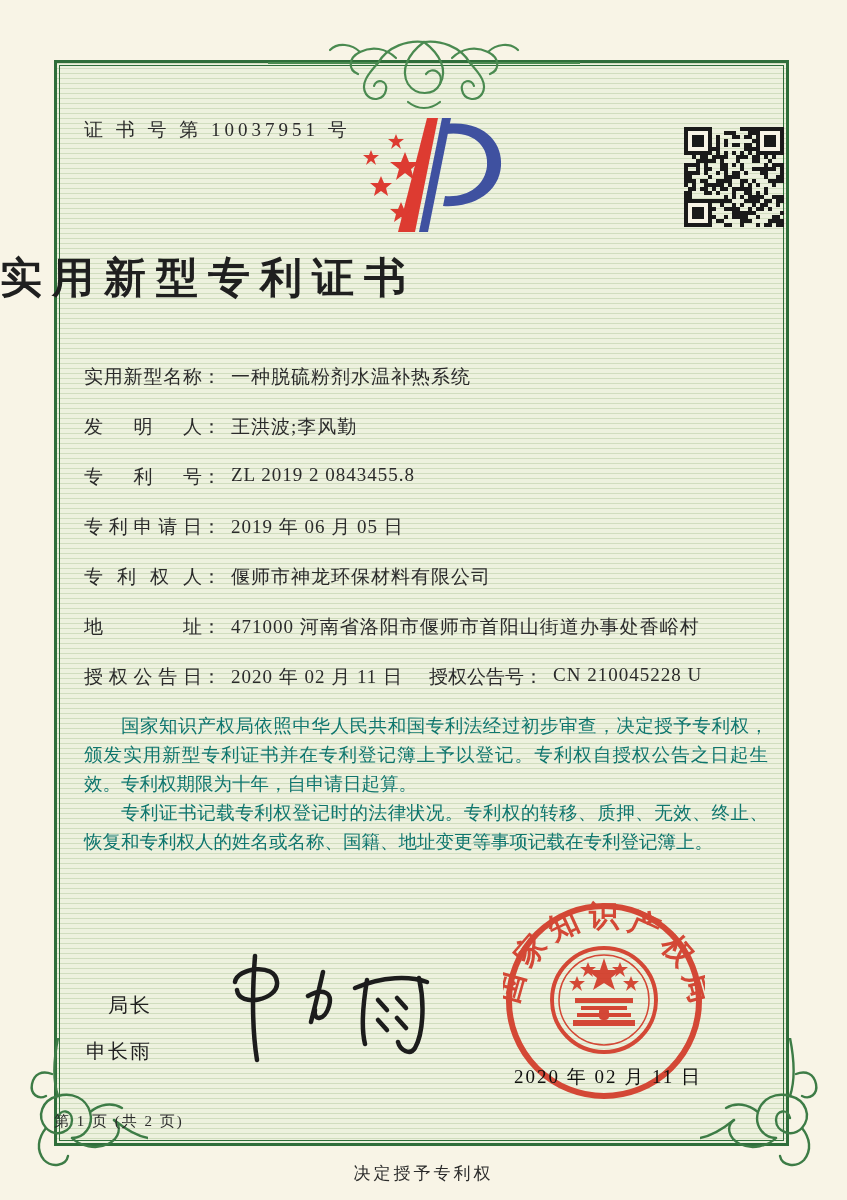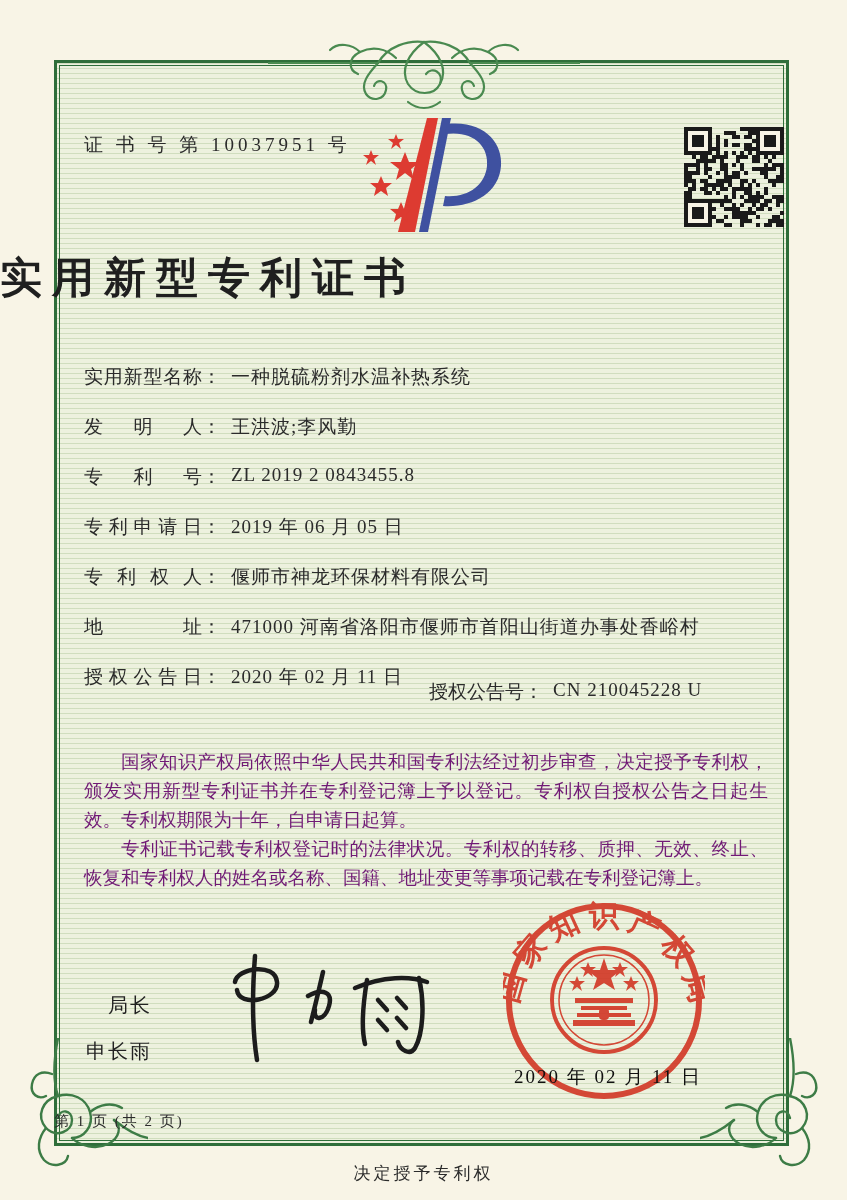--- a/index.html
+++ b/index.html
@@ -13,31 +13,31 @@
     position:absolute; left:54px; top:60px; width:735px; height:1086px;
     background:
       repeating-linear-gradient(180deg, rgba(140,175,115,.30) 0 1px, rgba(0,0,0,0) 1px 5px),
       #edf1de;
     border:3px solid #2f6e3a;
   }
   .inner-frame::before{
     content:""; position:absolute; inset:2px; border:1px solid #2f6e3a; pointer-events:none;
   }
   .abs{ position:absolute; }
-  .cert-number{ left:84px; top:132px; font-size:19px; color:#2b2b2b; letter-spacing:4px; }
+  .cert-number{ left:84px; top:117px; font-size:19px; color:#2b2b2b; letter-spacing:4px; }
   .title{ left:0; top:250px; width:100%; text-align:left; font-size:42px; font-weight:bold;
           letter-spacing:10px; color:#1f1f1f; }
   .fields{ left:84px; top:364px; width:690px; font-size:19px; color:#2b2b2b; }
   .frow{ height:50px; display:flex; align-items:flex-start; position:relative; }
   .flabel{ display:inline-block; width:118px; text-align:justify; text-align-last:justify; }
   .colon{ margin-right:10px; }
   .fvalue{ letter-spacing:1px; }
-  .second-pair{ position:absolute; left:345px; top:0; display:flex;margin-top:15px; }
+  .second-pair{ position:absolute; left:345px; top:0; display:flex; }
   .paragraphs{ left:84px; top:712px; width:684px; font-size:18.5px; line-height:29px;
-               color:#701a75; text-align:justify;margin-top:36px; }
+               color:#0f766e; text-align:justify; }
   .paragraphs p{ text-indent:2em; }
   .director{ left:86px; top:982px; font-size:20px; color:#222; line-height:46px; letter-spacing:2px;text-align:right; }
   .signature{ left:205px; top:948px; }
   .seal{ left:503px; top:900px; }
   .seal-date{ left:508px; top:1064px; width:200px; text-align:center; font-size:19px;
               color:#101010; letter-spacing:2px; z-index:5; }
   .page-indicator{ left:54px; top:1112px; width:735px; text-align:left; font-size:15px;
                    color:#2b2b2b; letter-spacing:2px; }
   .back-note{ left:0; top:1162px; width:100%; text-align:center; font-size:17px;
               color:#2b2b2b; letter-spacing:3px; }

